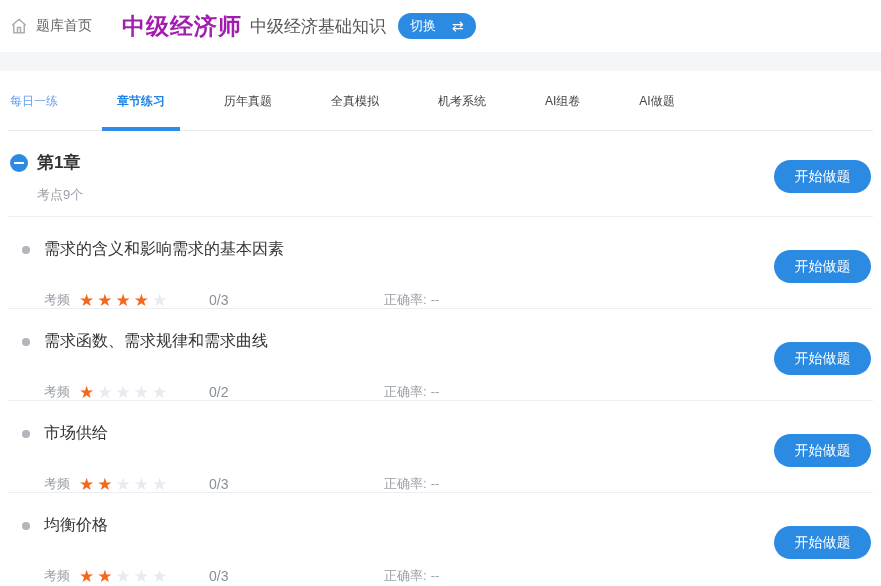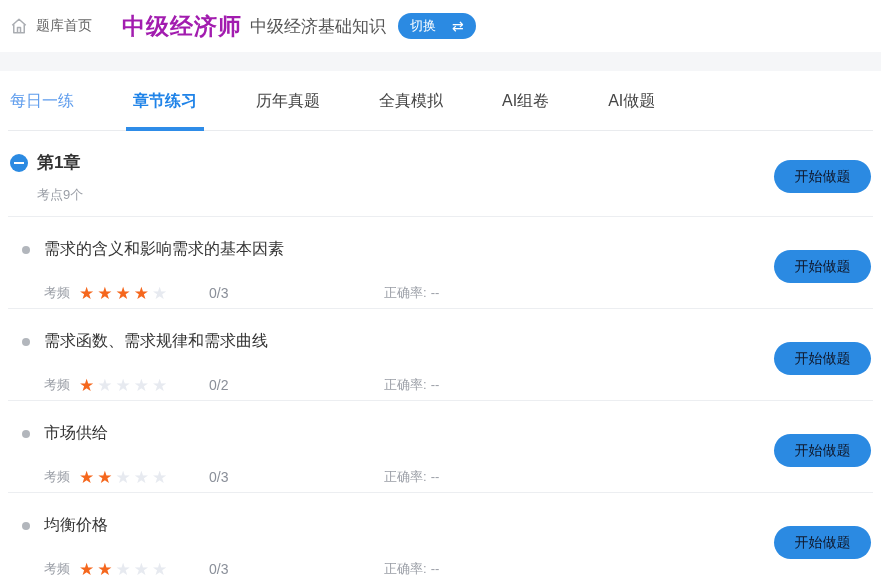--- a/index.html
+++ b/index.html
@@ -16,21 +16,21 @@
     height: 26px; padding: 0 12px; font-size: 13px; display: inline-flex; align-items: center; gap: 16px;
     cursor: pointer; font-family: inherit; text-align: right; }
   .switch-btn .swap { font-size: 14px; line-height: 1; }
 
   
   .band { height: 19px; background: #f5f6f8; }
 
   
   .tabs { position: relative; height: 60px; display: flex; align-items: center; padding-left: 10px; background: #fff; }
   .tabs::after { content: ""; position: absolute; left: 8px; right: 8px; bottom: 0; height: 1px; background: #e9ebee; }
-  .tab { font-size: 16px; color: #454545; margin-right: 59px; cursor: pointer; position: relative;
+  .tab { font-size: 12px; color: #454545; margin-right: 59px; cursor: pointer; position: relative;
     height: 100%; display: flex; align-items: center; }
   .tab.daily { color: #5f9ded; }
   .tab.active { color: #1f83e8; font-weight: bold; }
   .tab.active::after { content: ""; position: absolute; left: 50%; transform: translateX(-50%);
     bottom: 0; width: 78px; height: 4px; background: #2e8ce8; z-index: 2; }
 
   
   .chapter-row { position: relative; height: 85px; padding: 20px 0 0 10px; }
   .chap-head { display: flex; align-items: center; }
   .minus-ic { width: 18px; height: 18px; border-radius: 50%; background: #2b8ae2; position: relative;
@@ -38,32 +38,32 @@
   .minus-ic::after { content: ""; position: absolute; left: 4px; top: 8px; width: 10px; height: 2px; background: #fff; }
   .chap-title { font-size: 17px; font-weight: bold; color: #333; margin-left: 9px; }
   .chap-meta { font-size: 13px; color: #9a9ea6; margin: 12px 0 0 27px; }
 
   
   .topic-row { position: relative; height: 92px; padding: 22px 0 0 10px; border-top: 1px solid #eceef1;
     margin: 0 8px; }
   .topic-head { display: flex; align-items: center; }
   .dot { width: 8px; height: 8px; border-radius: 50%; background: #b2b6bc; margin: 0 0 0 4px; flex: none; }
   .topic-title { font-size: 16px; color: #333; margin-left: 14px; }
-  .meta { display: flex; align-items: center; margin: 24px 0 0 26px; }
+  .meta { display: flex; align-items: center; margin: 31px 0 0 26px; }
   .freq-label { font-size: 13px; color: #9a9ea6; }
   .stars { margin-left: 9px; font-size: 17px; letter-spacing: 3px; line-height: 1; width: 104px; }
   .stars .on { color: #f5671d; }
   .stars .off { color: #e7eaf0; }
   .count { font-size: 14px; color: #8a8f99; margin-left: 26px; width: 60px; }
   .acc { font-size: 13px; color: #9a9ea6; margin-left: 115px; }
   .acc .val { margin-left: 4px; }
 
   
   .start-btn { position: absolute; right: 2px; width: 97px; height: 33px; border: none; border-radius: 17px;
-    background: #2b8ae2; color: #0f172a; font-size: 14px; cursor: pointer; font-family: inherit; }
+    background: #2b8ae2; color: #ffffff; font-size: 14px; cursor: pointer; font-family: inherit; }
   .chapter-row .start-btn { top: 29px; right: 10px; }
   .topic-row .start-btn { top: 33px; }
 </style>
 </head>
 <body>
 
 <div class="header">
   <span class="home-ic">
     <svg viewBox="0 0 24 24" width="18" height="18" fill="none" stroke="currentColor" stroke-width="2" stroke-linejoin="round">
       <path d="M3 11 L12 3 L21 11 M5 10 V21 H19 V10 M10 21 V14 H14 V21"></path>
@@ -78,20 +78,21 @@
   </button>
 </div>
 
 <div class="band"></div>
 
 <div class="tabs">
   <div class="tab daily">每日一练</div>
   <div class="tab active">章节练习</div>
   <div class="tab">历年真题</div>
   <div class="tab">全真模拟</div>
+  <div class="tab">机考系统</div>
   <div class="tab">AI组卷</div>
   <div class="tab">AI做题</div>
 </div>
 
 <div class="chapter-row">
   <div class="chap-head">
     <span class="minus-ic"></span>
     <span class="chap-title">第1章</span>
   </div>
   <div class="chap-meta">考点9个</div>

